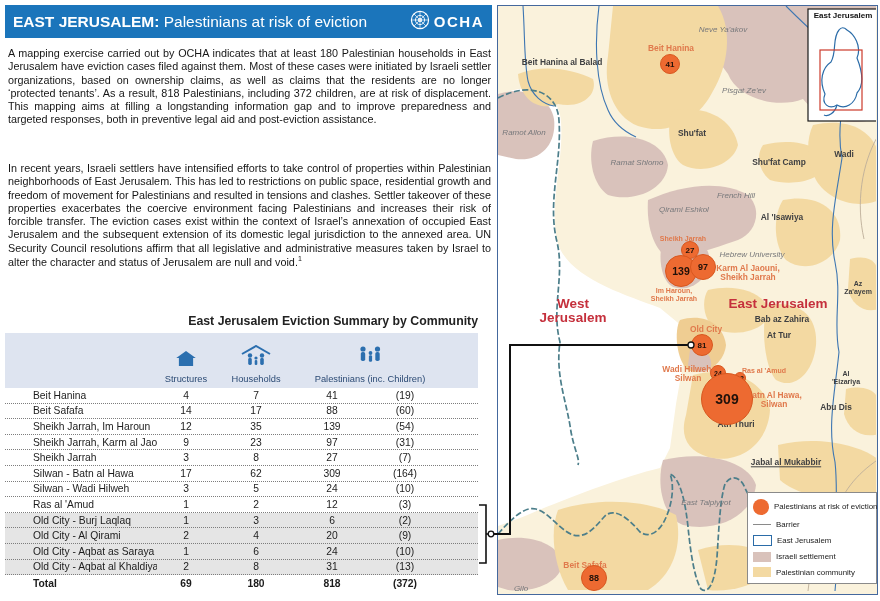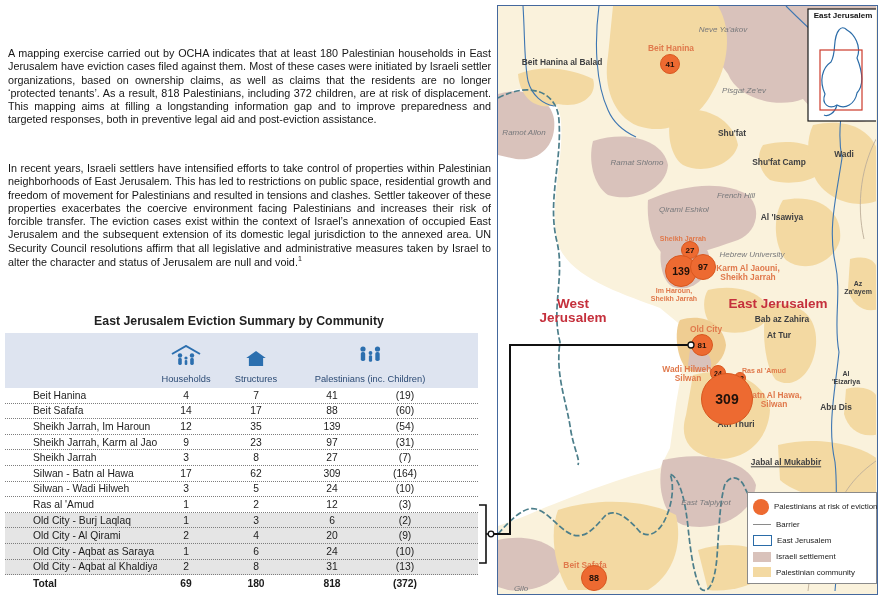--- a/index.html
+++ b/index.html
@@ -21,21 +21,21 @@
   .ocha-word{font-size:15px;font-weight:bold;letter-spacing:1.5px;color:#fff;}
 
   
   .para{position:absolute;left:8px;width:483px;font-size:10.8px;line-height:1.23;
         text-align:justify;color:#161616;}
   .p1{top:47px;} .p2{top:162px;}
   .para sup{font-size:7px;}
   .footnote{position:absolute;left:8px;top:284px;width:483px;font-size:8.6px;color:#2a2a2a;}
 
   
-  .tbl-title{position:absolute;left:0;top:314px;width:478px;text-align:center;
+  .tbl-title{position:absolute;left:0;top:314px;width:478px;text-align:right;
              font-size:12.3px;font-weight:bold;color:#222;}
   .band{position:absolute;left:5px;top:333px;width:473px;height:55px;background:var(--band);
         display:grid;grid-template-columns:152px 58px 82px 146px;align-items:end;}
   .band .bcol{display:flex;flex-direction:column;align-items:center;justify-content:flex-end;gap:3px;
               padding-bottom:4px;}
   .band .blabel{font-size:9.3px;color:#2b4a74;}
   .rows{position:absolute;left:5px;top:388px;width:473px;}
   .trow{display:grid;grid-template-columns:152px 58px 82px 70px 76px;height:14.6px;
         align-items:center;border-bottom:1px dotted #7d7d7d;font-size:10.3px;}
   .trow .tcell{text-align:center;white-space:nowrap;}
@@ -74,48 +74,62 @@
   .inset-title{position:absolute;left:808px;top:11px;width:70px;text-align:center;
                font-size:8px;font-weight:bold;color:#111;z-index:7;}
 
   .overlay{position:absolute;inset:0;z-index:6;pointer-events:none;}
 </style>
 </head>
 <body>
 
 <div class="page">
 
+  <div class="header-bar">
+    <div class="hb-title"><b>EAST JERUSALEM:</b><span> Palestinians at risk of eviction</span></div>
+    <div class="ocha">
+      <span>
+        <svg width="20" height="20" viewBox="0 0 20 20">
+          <circle cx="10" cy="10" r="8.6" fill="none" stroke="#fff" stroke-width="1.2"></circle>
+          <circle cx="10" cy="10" r="4.6" fill="none" stroke="#fff" stroke-width="0.9"></circle>
+          <circle cx="10" cy="10" r="1.6" fill="none" stroke="#fff" stroke-width="0.9"></circle>
+          <path d="M1.4,10 H18.6 M10,1.4 V18.6 M3.9,3.9 L16.1,16.1 M16.1,3.9 L3.9,16.1" stroke="#fff" stroke-width="0.7"></path>
+        </svg>
+      </span>
+      <span class="ocha-word">OCHA</span>
+    </div>
+  </div>
 
   <div class="para p1">A mapping exercise carried out by OCHA indicates that at least 180 Palestinian households in East Jerusalem have eviction cases filed against them.  Most of these cases were initiated by Israeli settler organizations, based on ownership claims, as well as claims that the residents are no longer ‘protected tenants’. As a result, 818 Palestinians, including 372 children, are at risk of displacement. This mapping aims at filling a longstanding information gap and to improve preparedness and targeted responses, both in preventive legal aid and post-eviction assistance.</div>
   <div class="para p2"><span>In recent years, Israeli settlers have intensified efforts to take control of properties within Palestinian neighborhoods of East Jerusalem. This has led to restrictions on public space, residential growth and freedom of movement for Palestinians and resulted in tensions and clashes. Settler takeover of these properties exacerbates the coercive environment facing Palestinians and increases their risk of forcible transfer. The eviction cases exist within the context of Israel’s annexation of occupied East Jerusalem and the subsequent extension of its domestic legal jurisdiction to the annexed area. UN Security Council resolutions affirm that all legislative and administrative measures taken by Israel to alter the character and status of Jerusalem are null and void.</span><sup>1</sup></div>
 
   <div class="tbl-title">East Jerusalem Eviction Summary by Community</div>
   <div class="band">
     <div class="bcol"></div>
+    <div class="bcol">
+      <span>
+        <svg width="22" height="16" viewBox="0 0 24 18">
+            <path d="M12,0 L23,8 L20,8 L20,17 L4,17 L4,8 L1,8 Z" fill="var(--icon-blue)"></path>
+          </svg>
+      </span>
+      <span class="blabel">Structures</span>
+    </div>
     <div class="bcol">
       <span>
         <svg width="34" height="22" viewBox="0 0 34 22">
           <path d="M3,9 L17,1 L31,9" fill="none" stroke="var(--icon-blue)" stroke-width="2"></path>
           <circle cx="11" cy="10.5" r="2.2" fill="var(--icon-blue)"></circle>
             <rect x="9.2" y="13" width="3.6" height="7" rx="1.4" fill="var(--icon-blue)"></rect>
           <circle cx="17" cy="13" r="1.6" fill="var(--icon-blue)"></circle>
             <rect x="15.7" y="15" width="2.6" height="5" rx="1.1" fill="var(--icon-blue)"></rect>
           <circle cx="23" cy="10.5" r="2.2" fill="var(--icon-blue)"></circle>
             <rect x="21.2" y="13" width="3.6" height="7" rx="1.4" fill="var(--icon-blue)"></rect>
         </svg>
       </span>
       <span class="blabel">Households</span>
-    </div>
-    <div class="bcol">
-      <span>
-        <svg width="22" height="16" viewBox="0 0 24 18">
-            <path d="M12,0 L23,8 L20,8 L20,17 L4,17 L4,8 L1,8 Z" fill="var(--icon-blue)"></path>
-          </svg>
-      </span>
-      <span class="blabel">Structures</span>
     </div>
     <div class="bcol">
       <span>
         <svg width="30" height="22" viewBox="0 0 30 22">
           <circle cx="8" cy="4" r="2.6" fill="var(--icon-blue)"></circle>
             <rect x="5.8" y="7" width="4.4" height="9" rx="1.8" fill="var(--icon-blue)"></rect>
           <circle cx="15.5" cy="8" r="1.9" fill="var(--icon-blue)"></circle>
             <rect x="13.9" y="10.2" width="3.2" height="6.5" rx="1.3" fill="var(--icon-blue)"></rect>
           <circle cx="22.5" cy="4" r="2.6" fill="var(--icon-blue)"></circle>
             <rect x="20.3" y="7" width="4.4" height="9" rx="1.8" fill="var(--icon-blue)"></rect>
@@ -273,21 +287,21 @@
       <div class="mlabel settlement" style="left: 723px; top: 30px;">Neve Ya'akov</div>
       <div class="mlabel settlement" style="left: 744px; top: 91px;">Pisgat Ze'ev</div>
       <div class="mlabel settlement" style="left: 524px; top: 133px;">Ramot Allon</div>
       <div class="mlabel settlement" style="left: 637px; top: 163px;">Ramat Shlomo</div>
       <div class="mlabel settlement" style="left: 736px; top: 196px;">French Hill</div>
       <div class="mlabel settlement" style="left: 684px; top: 210px;">Qirami Eshkol</div>
       <div class="mlabel settlement" style="left: 752px; top: 255px;">Hebrew University</div>
       <div class="mlabel settlement" style="left: 706px; top: 503px;">East Talpiyyot</div>
       <div class="mlabel settlement" style="left: 521px; top: 589px;">Gilo</div>
       <div class="mlabel community" style="left: 562px; top: 63px;">Beit Hanina al Balad</div>
-      <div class="mlabel community" style="left: 732px; top: 134px; text-align: center;">Shu'fat</div>
+      <div class="mlabel community" style="left: 692px; top: 134px; text-align: center;">Shu'fat</div>
       <div class="mlabel community" style="left: 779px; top: 163px;">Shu'fat Camp</div>
       <div class="mlabel community" style="left: 844px; top: 155px;">Wadi</div>
       <div class="mlabel community" style="left: 782px; top: 218px;">Al 'Isawiya</div>
       <div class="mlabel community" style="left: 782px; top: 320px;">Bab az Zahira</div>
       <div class="mlabel community" style="left: 779px; top: 336px;">At Tur</div>
       <div class="mlabel community small" style="left: 858px; top: 288px;">Az Za'ayem</div>
       <div class="mlabel community small" style="left: 846px; top: 378px;">Al 'Eizariya</div>
       <div class="mlabel community" style="left: 836px; top: 408px;">Abu Dis</div>
       <div class="mlabel community" style="left: 736px; top: 425px;">Ath Thuri</div>
       <div class="mlabel community" style="left: 786px; top: 463px; text-decoration: underline;">Jabal al Mukabbir</div>

